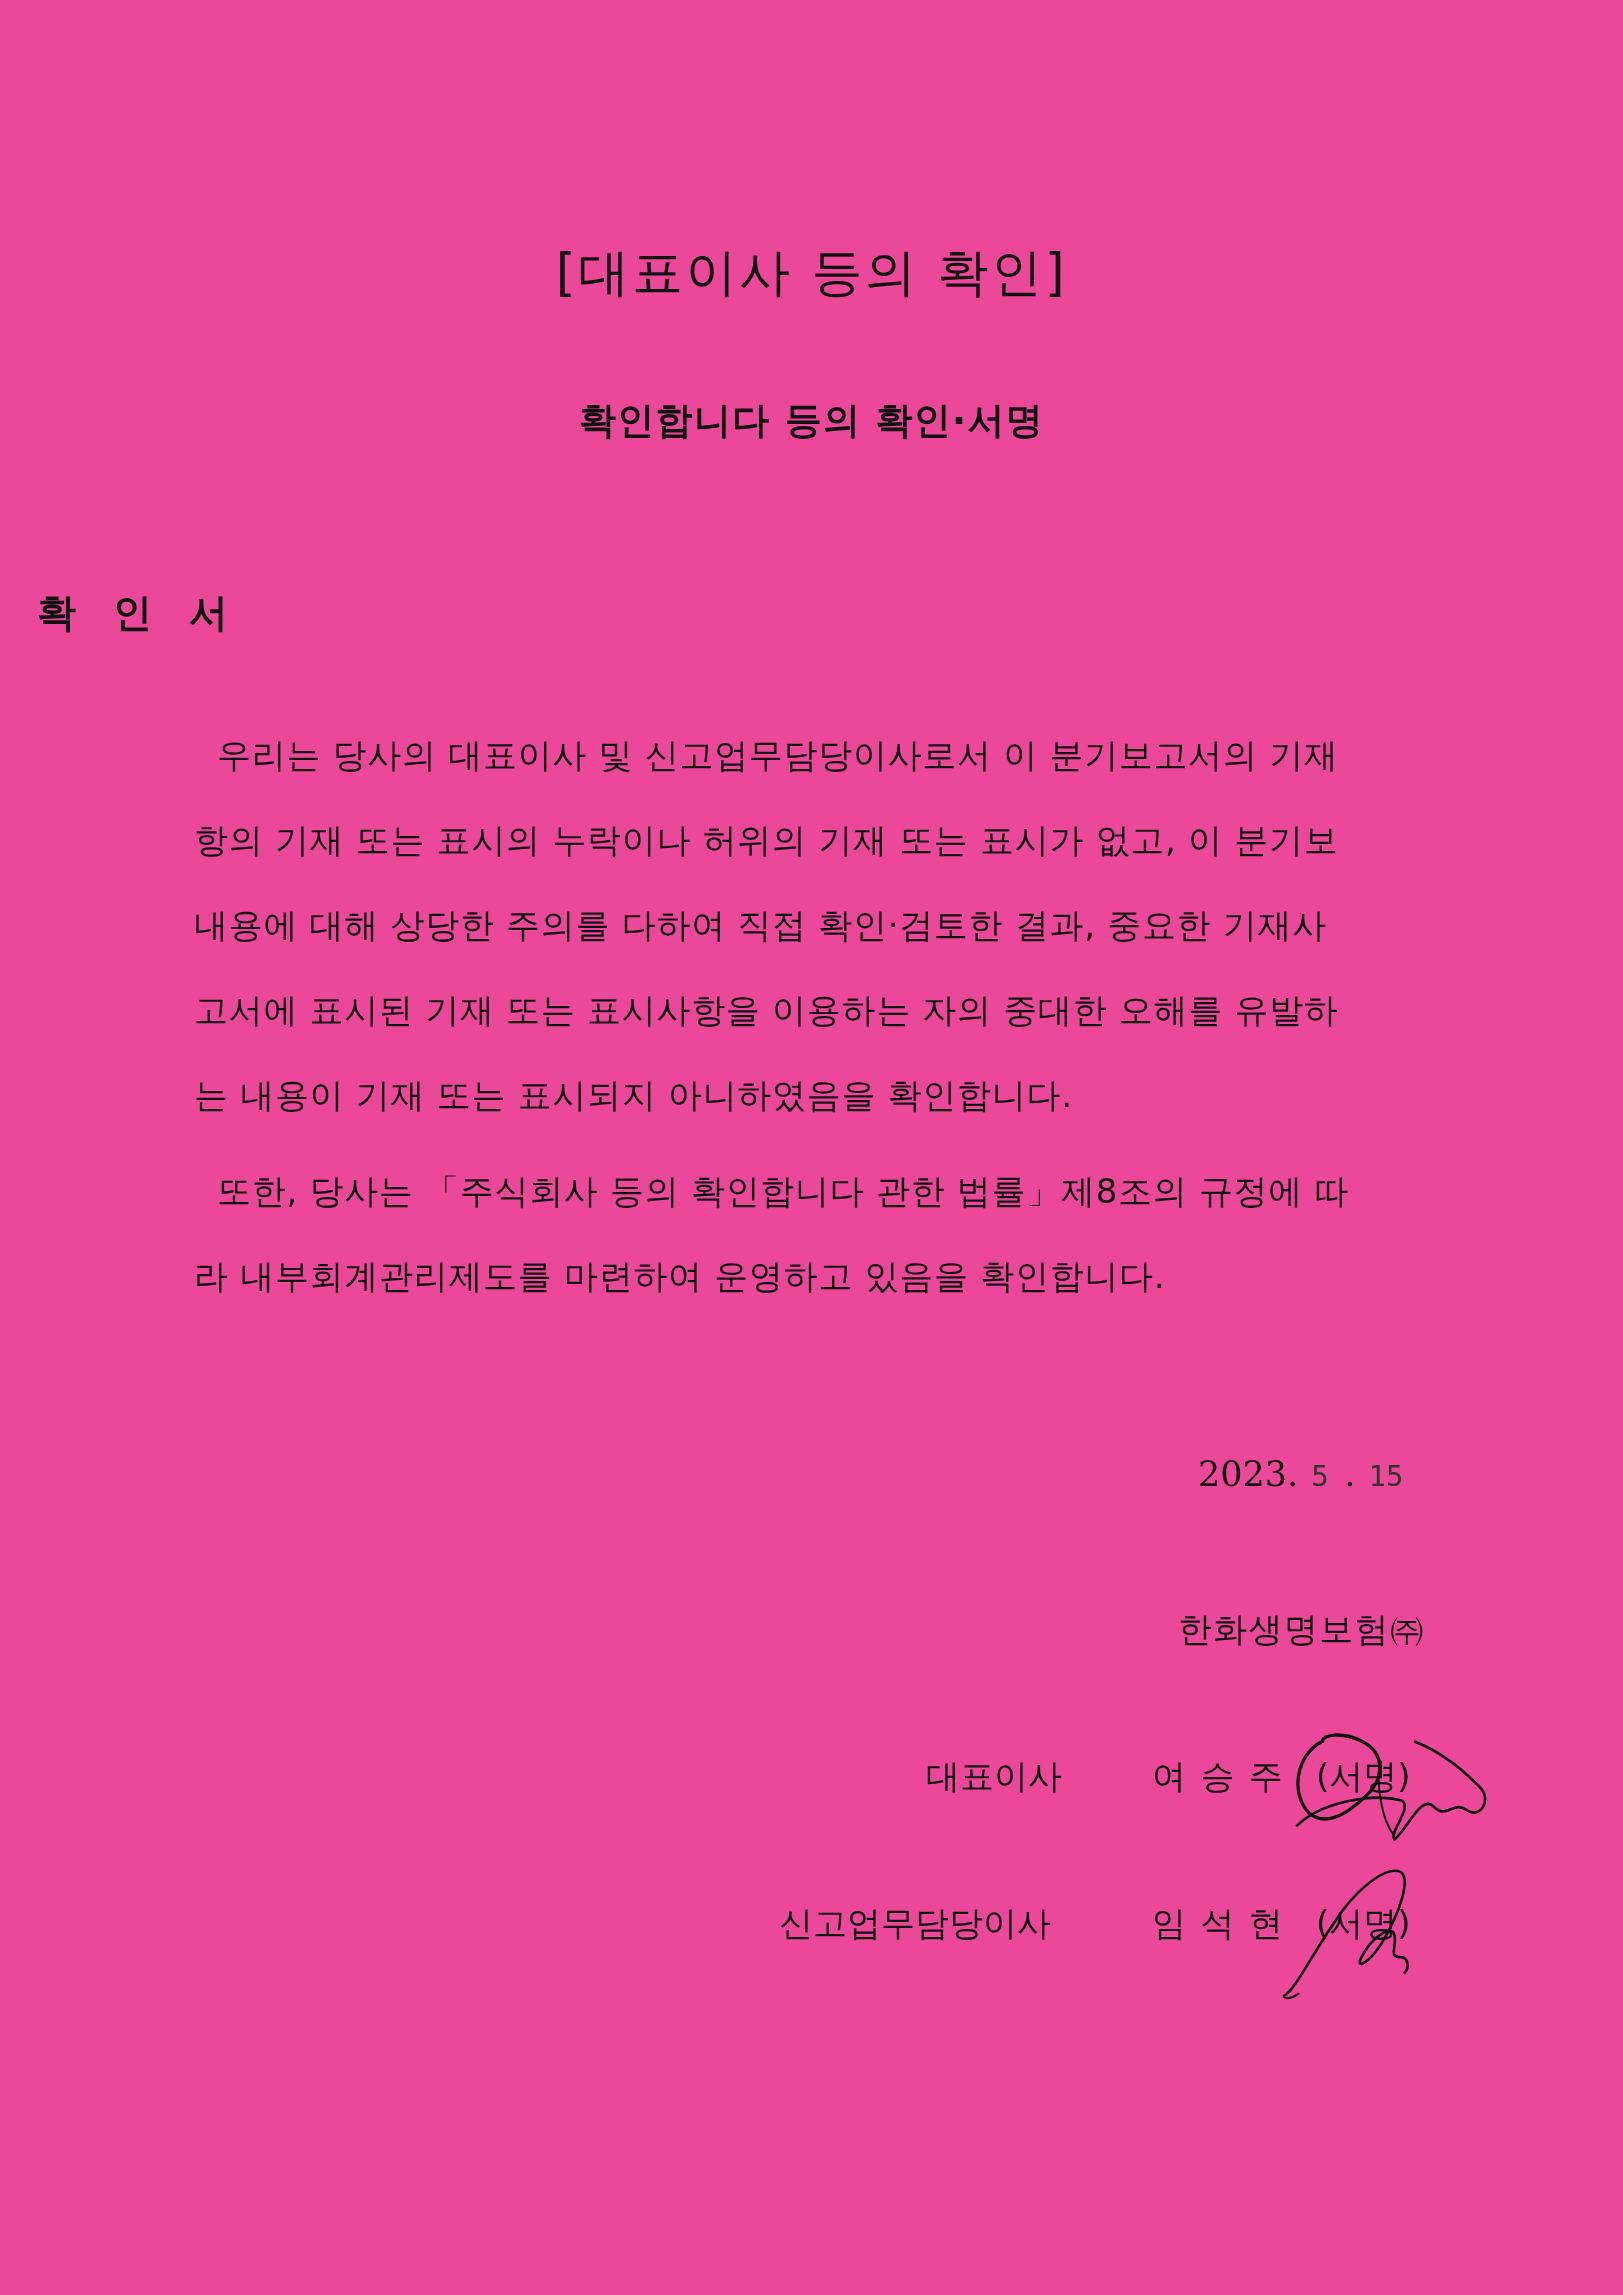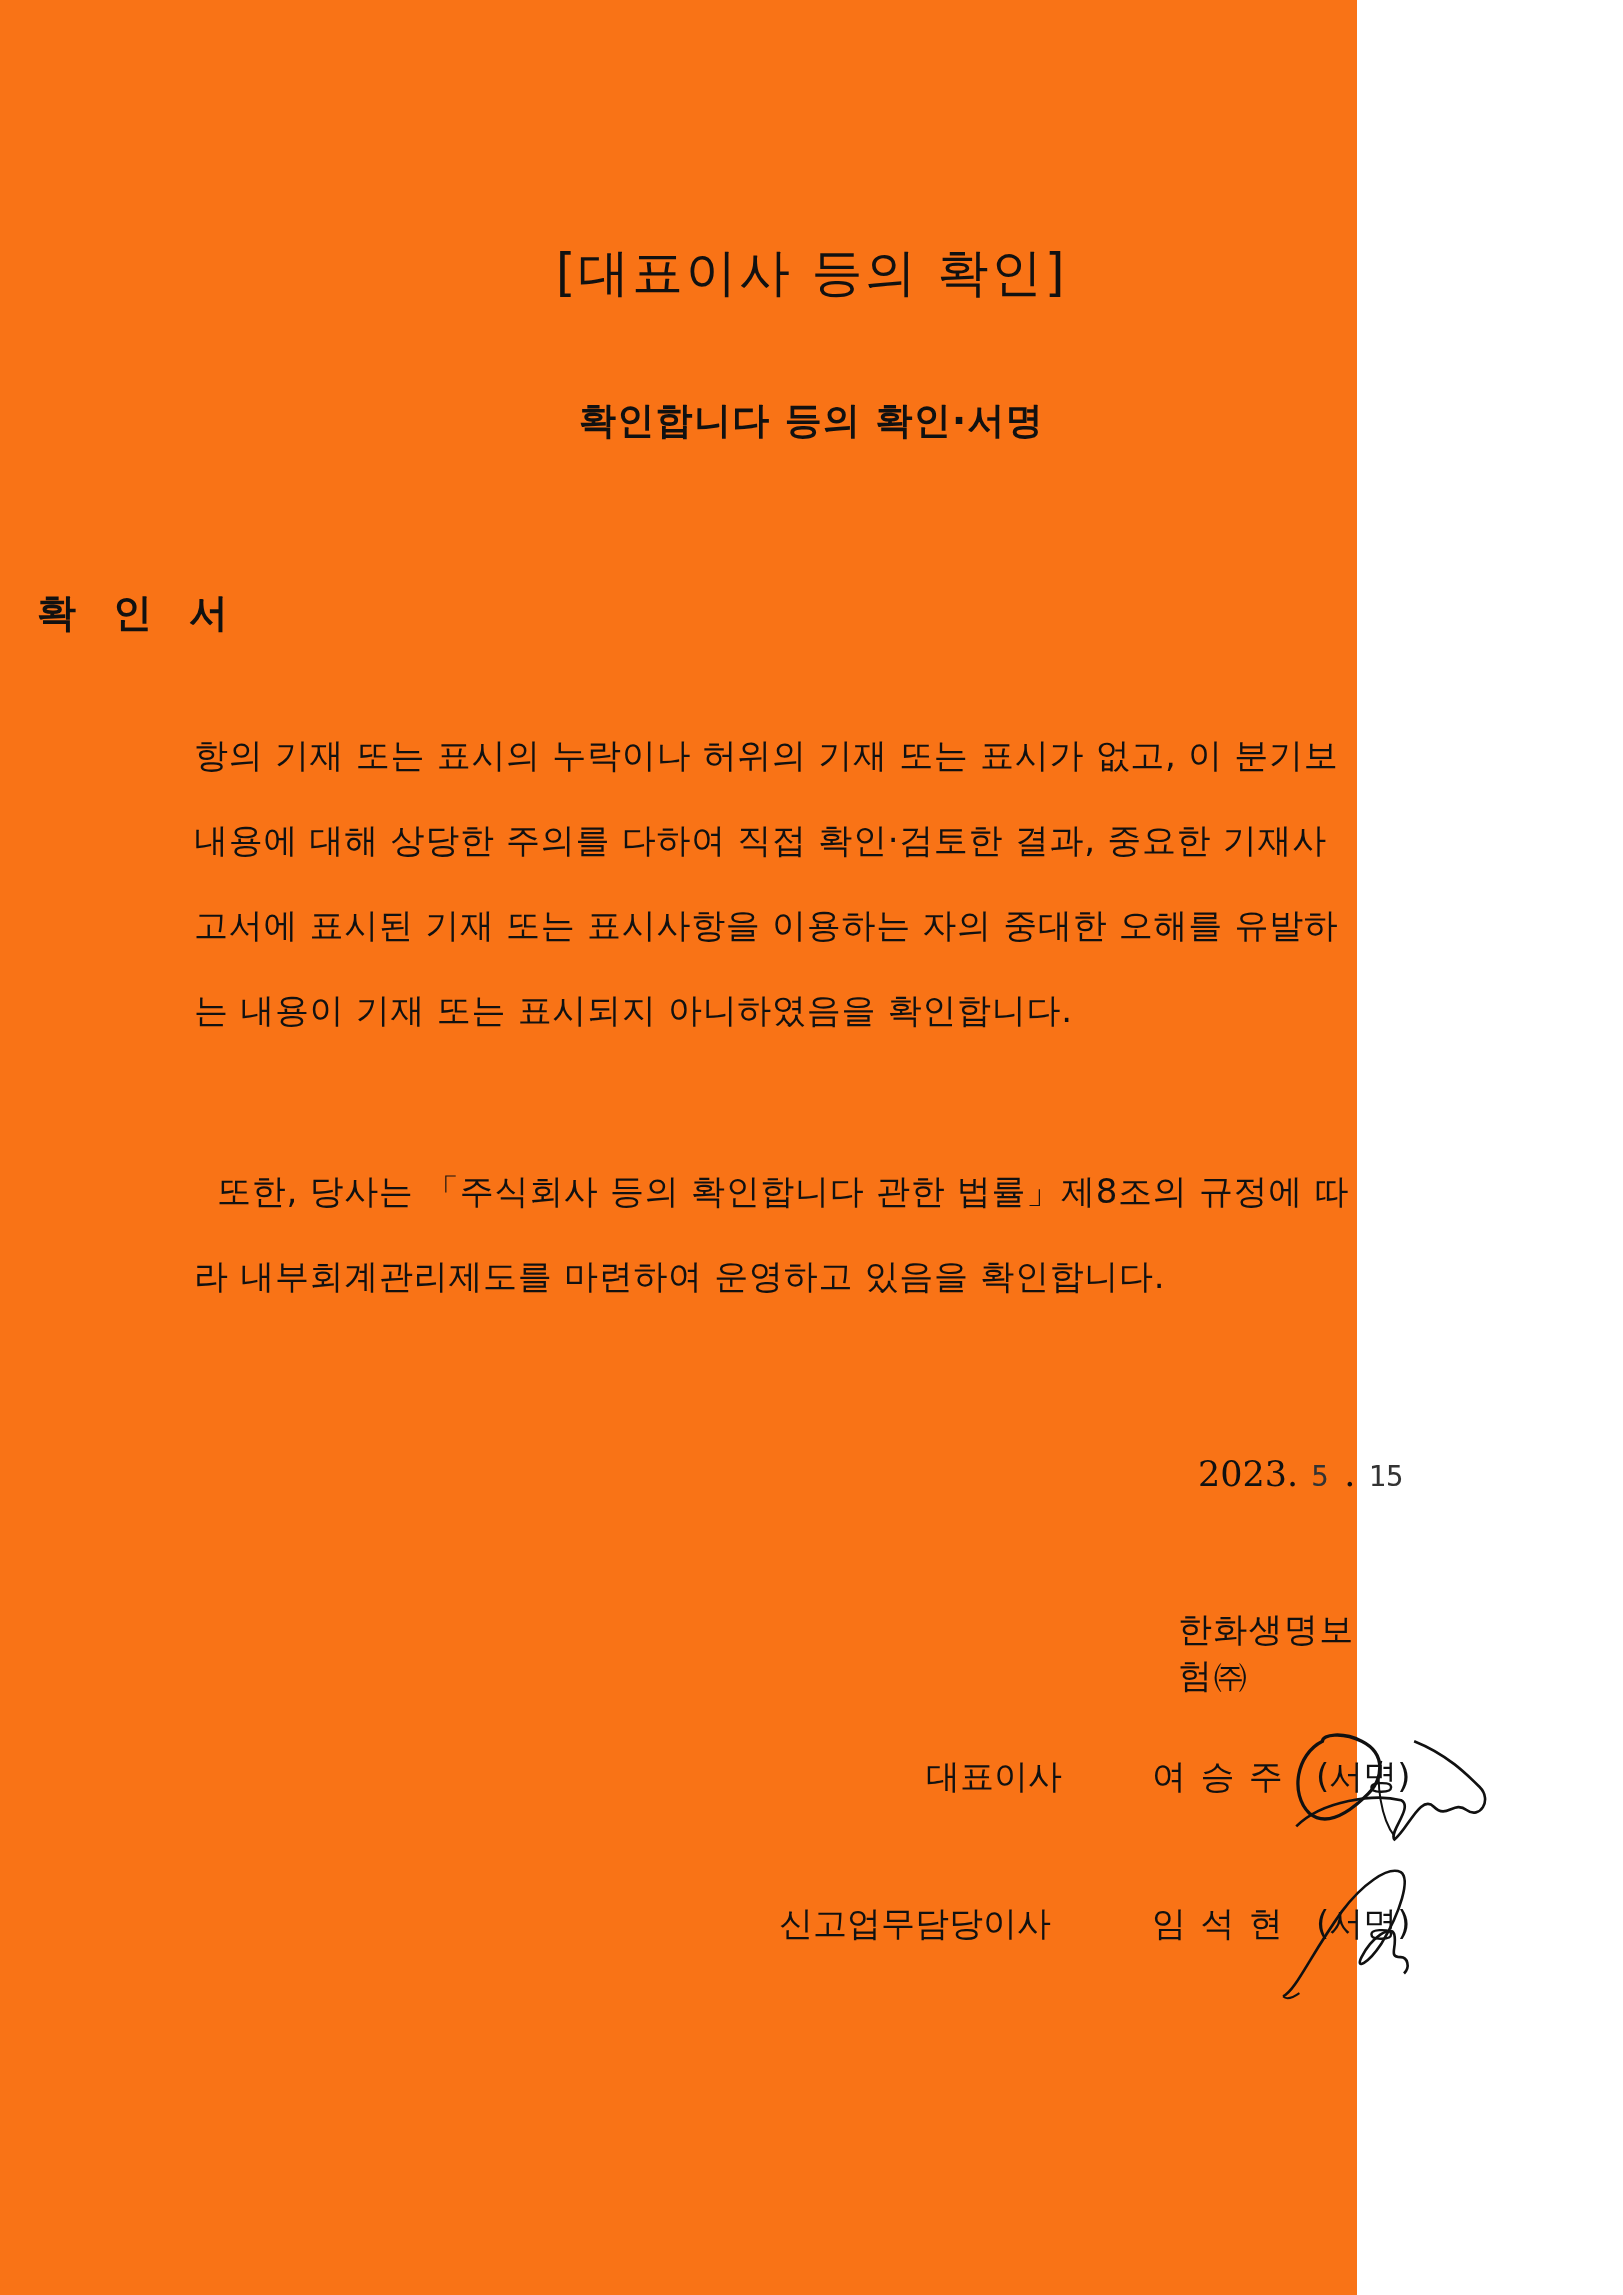--- a/index.html
+++ b/index.html
@@ -1,21 +1,21 @@
 <!DOCTYPE html>
 <html style="font-size:10.5px"><head>
   <meta charset="utf-8">
   <style>
     html, body { margin: 0; padding: 0; background: #ffffff; }
     body {
       width: 1623px; height: 2295px; position: relative; overflow: hidden;
       color: #111111;
       font-family: "DejaVu Sans", "Liberation Sans", sans-serif;
     }
-    .page { position: absolute; left: 0; top: 0; width: 1357px; height: 2295px; background: #f97316; }
+    .page { position: absolute; left: 0; top: 0; width: 1623px; height: 2295px; background: #ec4899; }
     .title {
       position: absolute; left: 0; width: 1623px; top: 239px; text-align: center;
       font-size: 51px; letter-spacing: 2.6px; font-weight: 400;
     }
     .subtitle {
       position: absolute; left: 0; width: 1623px; top: 396px; text-align: center;
       font-size: 37px; font-weight: 700; letter-spacing: 1.3px;
     }
     .doc-heading {
       position: absolute; left: 0; width: 1623px; top: 586px; text-align: left;
@@ -57,20 +57,21 @@
 
 <div class="page">
 
   <div class="title">[대표이사 등의 확인]</div>
 
   <div class="subtitle">확인합니다 등의 확인·서명</div>
 
   <div class="doc-heading">확인서</div>
 
   <div class="para para1">
+    <span class="line" style="white-space:pre">  우리는 당사의 대표이사 및 신고업무담당이사로서 이 분기보고서의 기재</span>
     <span class="line">항의 기재 또는 표시의 누락이나 허위의 기재 또는 표시가 없고, 이 분기보</span>
     <span class="line">내용에 대해 상당한 주의를 다하여 직접 확인·검토한 결과, 중요한 기재사</span>
     <span class="line">고서에 표시된 기재 또는 표시사항을 이용하는 자의 중대한 오해를 유발하</span>
     <span class="line">는 내용이 기재 또는 표시되지 아니하였음을 확인합니다.</span>
   </div>
 
   <div class="para para2">
     <span class="line" style="white-space:pre">  또한, 당사는 「주식회사 등의 확인합니다 관한 법률」제8조의 규정에 따</span>
     <span class="line">라 내부회계관리제도를 마련하여 운영하고 있음을 확인합니다.</span>
   </div>

